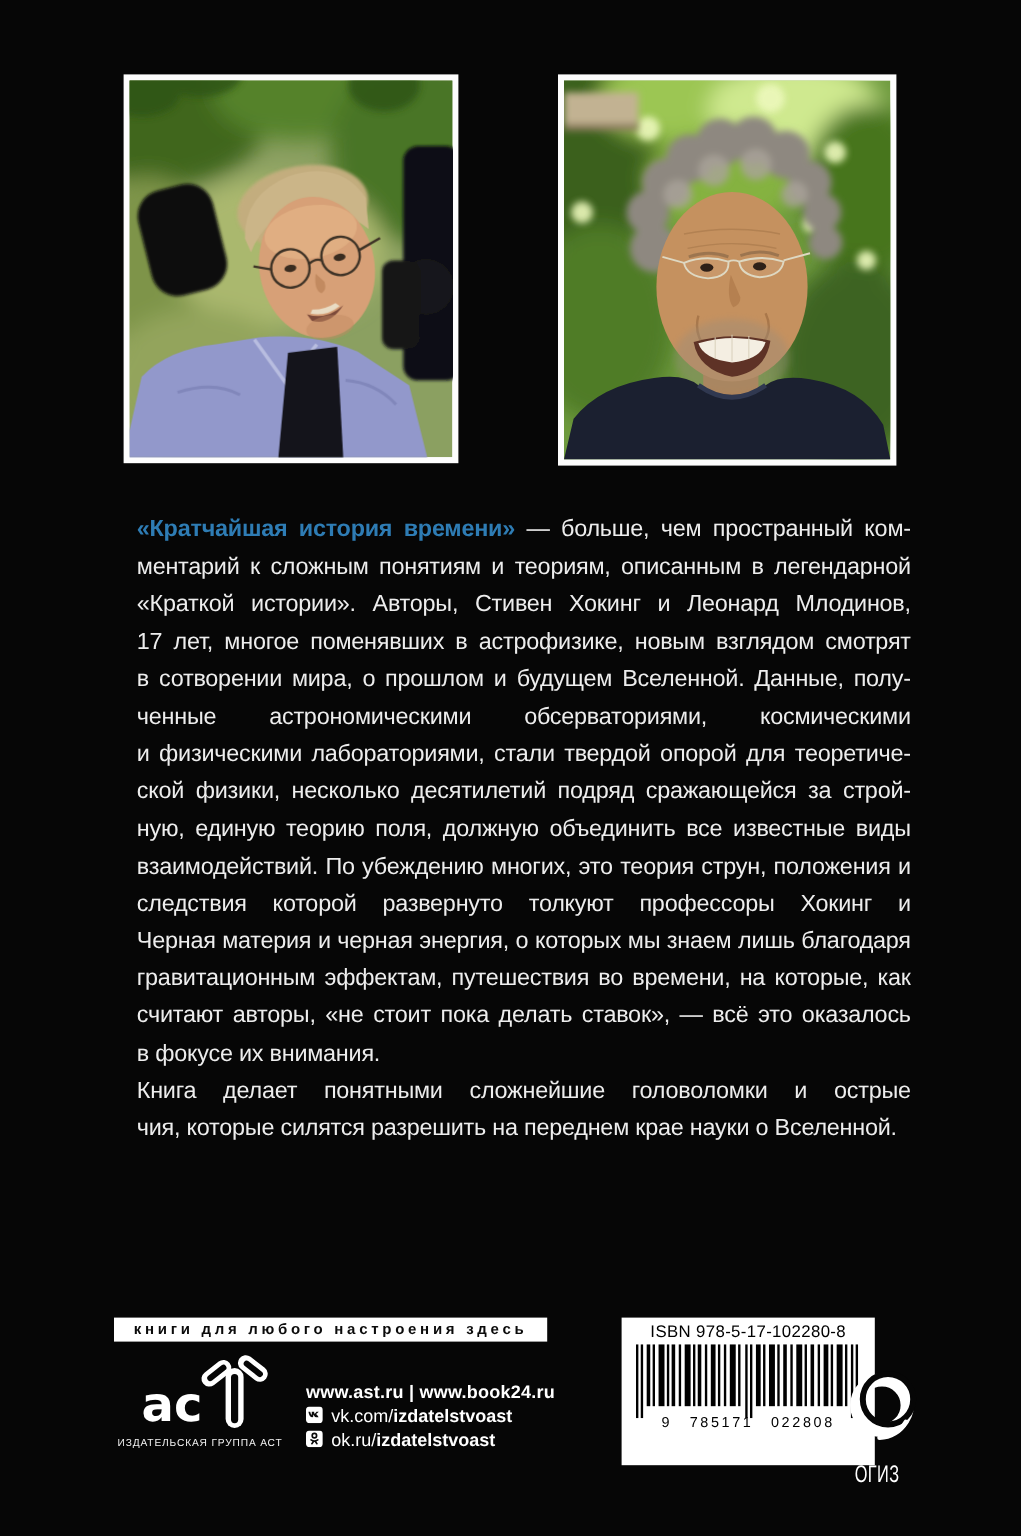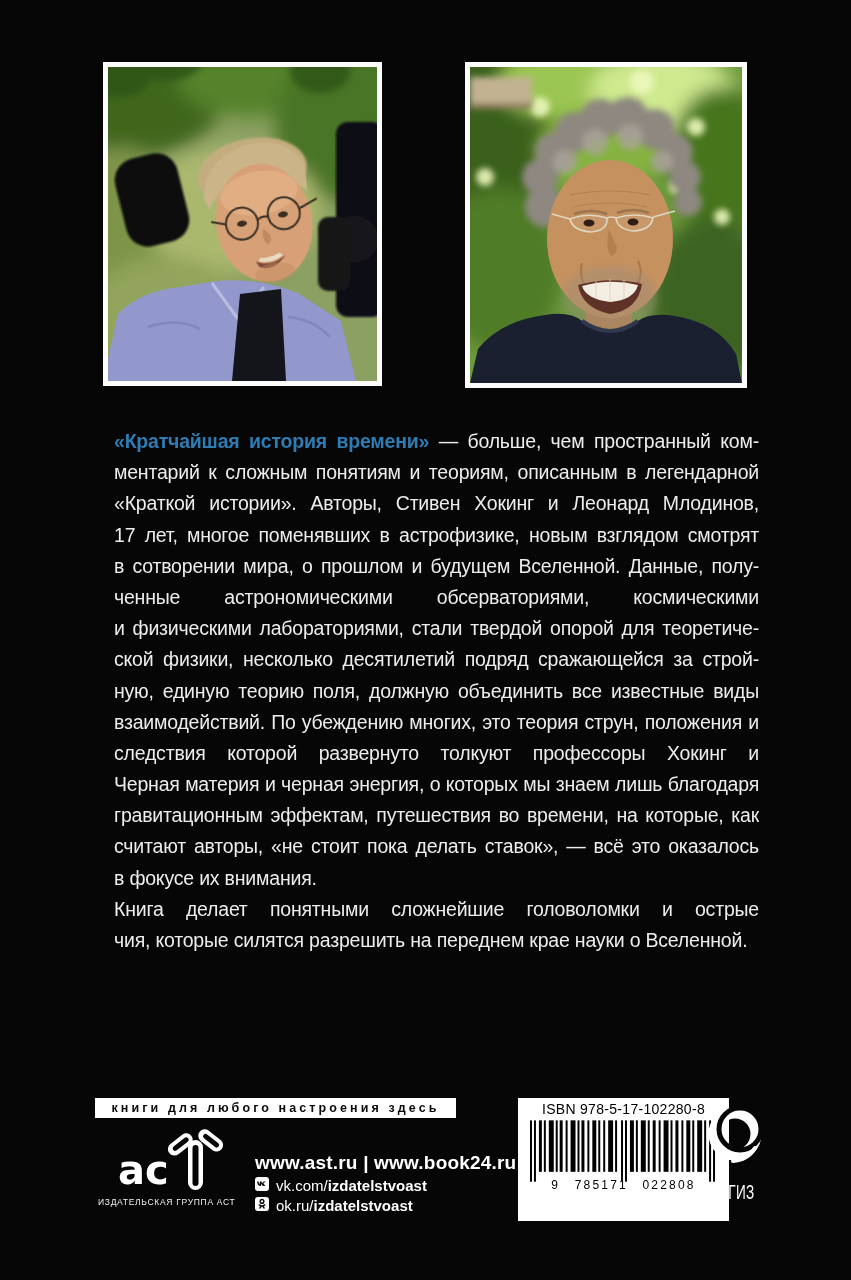--- a/index.html
+++ b/index.html
@@ -24,33 +24,33 @@
   
   .strip{
     position:absolute;left:95px;top:1098px;width:361px;height:20px;
     background:#fff;color:#0b0b0b;font-weight:bold;font-size:12.5px;
     letter-spacing:3.1px;text-align:center;line-height:21px;white-space:nowrap;
   }
   .ast{position:absolute;left:98px;top:1128px;width:148px;color:#fff;}
   .ast svg{display:block;margin:0 auto;}
   .ast-caption{font-size:8.5px;letter-spacing:0.7px;margin-top:5px;white-space:nowrap;color:#f2f2f2;}
   .links{position:absolute;left:255px;top:1152px;color:#fff;}
-  .sites{font-weight:bold;font-size:19px;letter-spacing:0.2px;}
+  .sites{font-weight:bold;font-size:15px;letter-spacing:0.2px;}
   .lrow{display:flex;gap:7px;font-size:15px;margin-top:3px;}
   .lrow:first-of-type{margin-top:13px;}
   .lrow .bold{font-weight:bold;}
   .sicon{width:14px;height:14px;display:inline-block;flex:0 0 auto;}
   .isbn-box{
     position:absolute;left:477px;top:1098px;width:211px;height:123px;
     background:#fff;color:#000;text-align:center;box-sizing:border-box;padding-top:3px;margin-left:41px;
   }
   .isbn-text{font-size:14px;letter-spacing:0.3px;}
   .bars{display:block;margin:3px auto 0;}
   .bdigits{font-size:12px;letter-spacing:2.2px;word-spacing:9px;margin-top:-12px;position:relative;}
-  .ogiz{position:absolute;left:701px;top:1104px;width:70px;text-align:center;color:#fff;}
+  .ogiz{position:absolute;left:701px;top:1141px;width:70px;color:#fff;}
   .ogiz svg{display:block;margin:0 auto;}
   .ogiz-label{
     font-size:20px;margin-top:13px;transform:scaleX(0.68);transform-origin:center;
     letter-spacing:0.5px;font-weight:normal;
   }
 </style>
 </head>
 <body>
 
 <div id="cover" style="background: rgb(6, 6, 6);">

